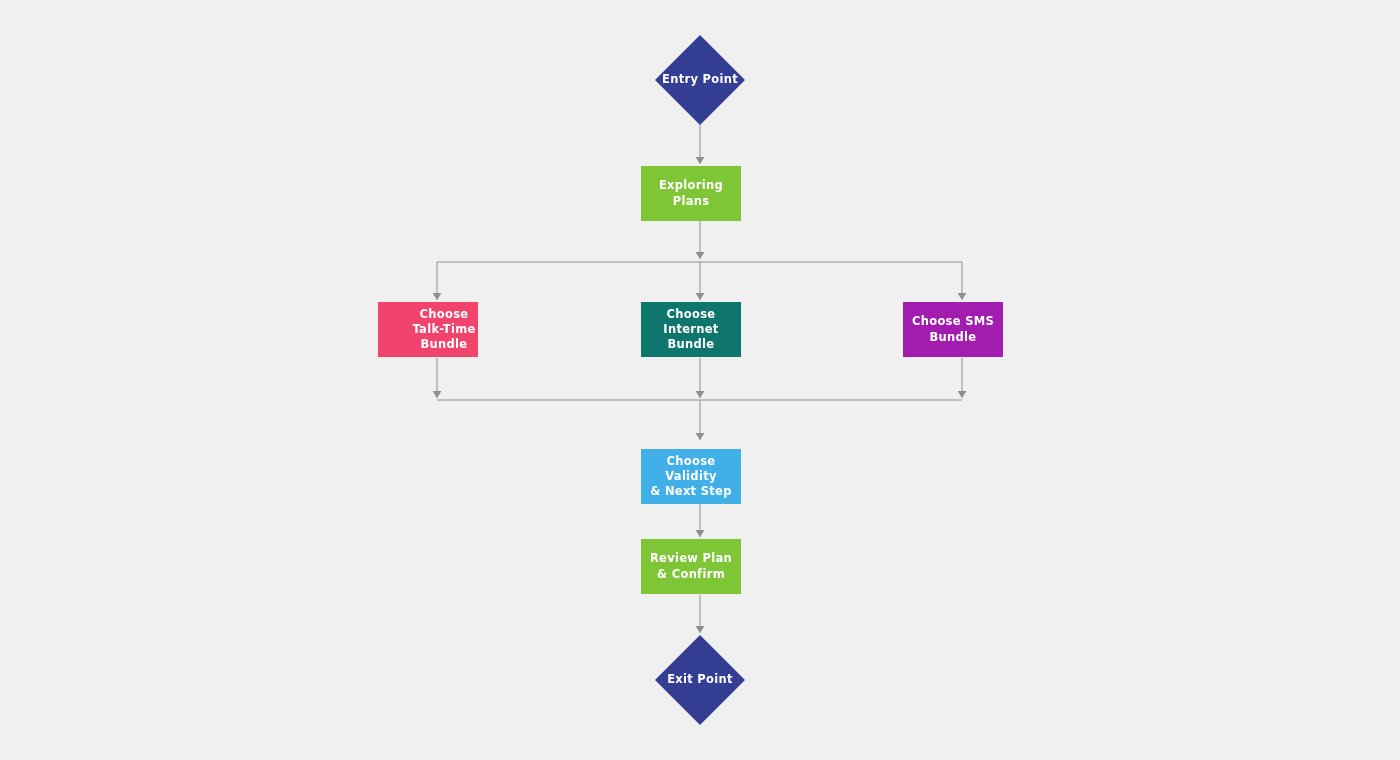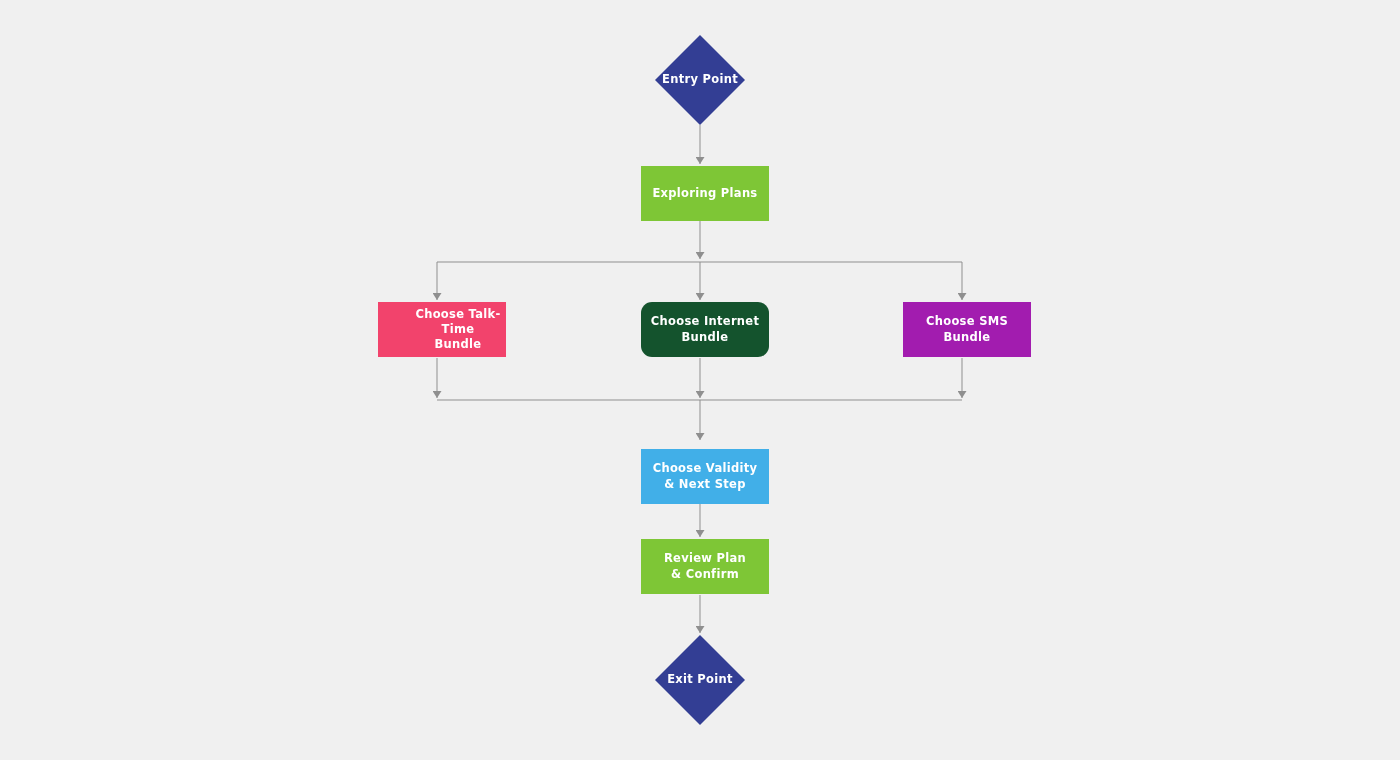--- a/index.html
+++ b/index.html
@@ -34,21 +34,21 @@
     text-align: center;
     color: #ffffff;
     font-weight: bold;
     font-size: 11.5px;
     line-height: 1.32;
     letter-spacing: 0.3px;
     white-space: pre-line;
     box-sizing: border-box;
   }
   .node.rect {
-    width: 128px;
+    width: 100px;
     height: 55px;
   }
   .node.diamond {
     width: 90px;
     height: 90px;
     clip-path: polygon(50% 0, 100% 50%, 50% 100%, 0 50%);
   }
   
   .pos-entry     { left: 655px; top:  35px; }
   .pos-exploring { left: 641px; top: 166px; }
@@ -103,21 +103,21 @@
 
   <div class="node rect pos-exploring" style="background-color: rgb(126, 198, 54);">
     <span>Exploring Plans</span>
   </div>
 
   <div class="node rect pos-talktime" style="background-color: rgb(242, 67, 108);">
     <span>Choose Talk-Time
 Bundle</span>
   </div>
 
-  <div class="node rect pos-internet" style="background-color: #14532d; border-radius: 11px;">
+  <div class="node rect pos-internet" style="background-color: #0f766e;">
     <span>Choose Internet
 Bundle</span>
   </div>
 
   <div class="node rect pos-sms" style="background-color: #a21caf;">
     <span>Choose SMS
 Bundle</span>
   </div>
 
   <div class="node rect pos-validity" style="background-color: rgb(65, 175, 232);">

